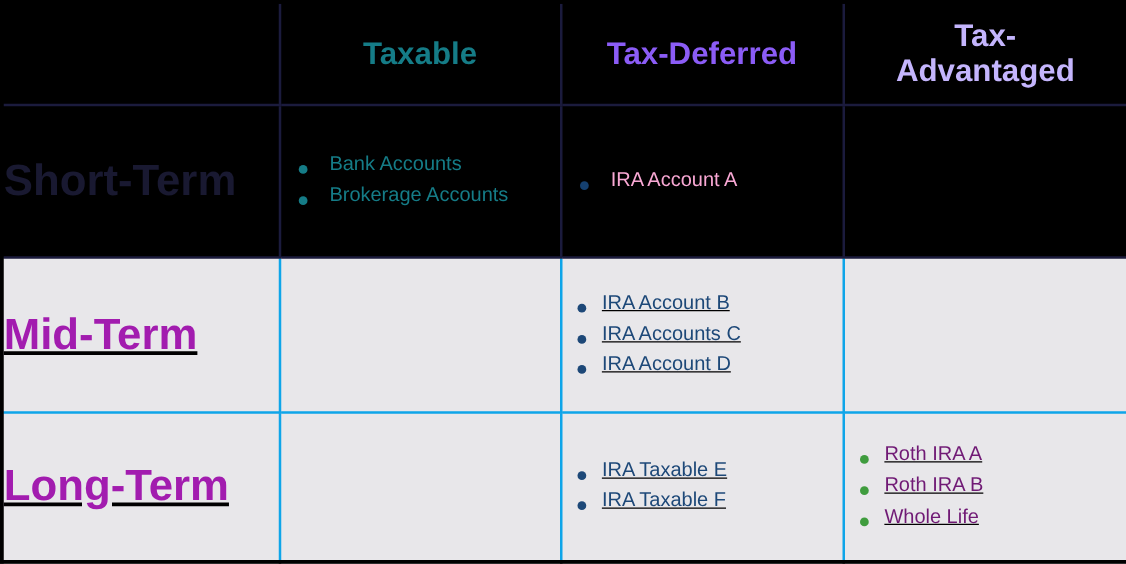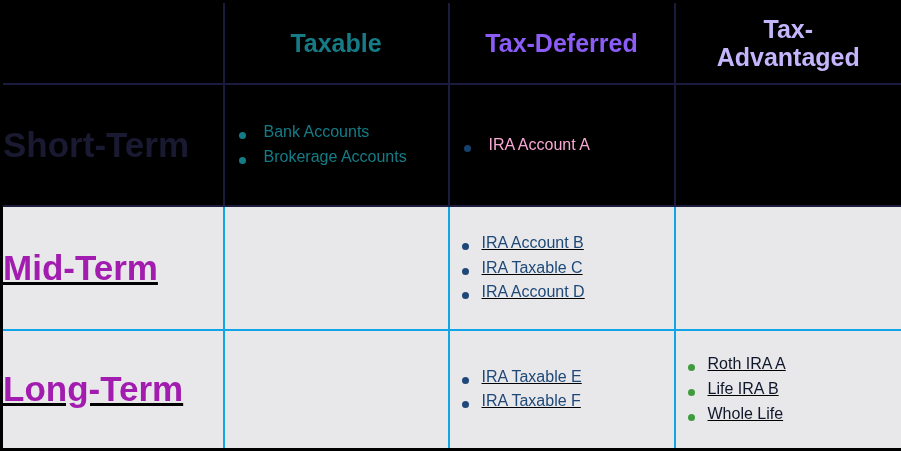--- a/index.html
+++ b/index.html
@@ -72,21 +72,21 @@
     margin-top:12px;
   }
   .cell-dark .dot{margin-right:18px;margin-left:4px;}
   .cell-light .dot{margin-right:13px;margin-left:2px;}
   .txt-teal{color:#157c87;}
   .txt-teal .dot{background:#157c87;}
   .txt-blue-dark{color:#f9a8d4;}
   .txt-blue-dark .dot{background:#15406f;}
   .txt-blue{color:#1d4878;}
   .txt-blue .dot{background:#1d4878;}
-  .txt-green{color:#0f172a;text-align:center;}
+  .txt-green{color:#701a75;text-align:center;}
   .txt-green .dot{background:#3f9c3e;}
   .indent-more{padding-left:14px;}
 </style>
 </head>
 <body>
 
 <div class="stage">
   <table class="matrix">
     <colgroup>
       <col style="width:222px">
@@ -142,21 +142,21 @@
       </td>
       <td class="cell-light"></td>
       <td class="cell-light">
         <ul class="blist">
           <li class="txt-blue">
             <span class="dot"></span>
             <span>IRA Account B</span>
           </li>
           <li class="txt-blue">
             <span class="dot"></span>
-            <span>IRA Taxable C</span>
+            <span>IRA Accounts C</span>
           </li>
           <li class="txt-blue">
             <span class="dot"></span>
             <span>IRA Account D</span>
           </li>
         </ul>
       </td>
       <td class="cell-light"></td>
     </tr>
 
@@ -178,21 +178,21 @@
         </ul>
       </td>
       <td class="cell-light">
         <ul class="blist indent-more">
           <li class="txt-green">
             <span class="dot"></span>
             <span>Roth IRA A</span>
           </li>
           <li class="txt-green">
             <span class="dot"></span>
-            <span>Life IRA B</span>
+            <span>Roth IRA B</span>
           </li>
           <li class="txt-green">
             <span class="dot"></span>
             <span>Whole Life</span>
           </li>
         </ul>
       </td>
     </tr>
   </tbody>
     </table>

